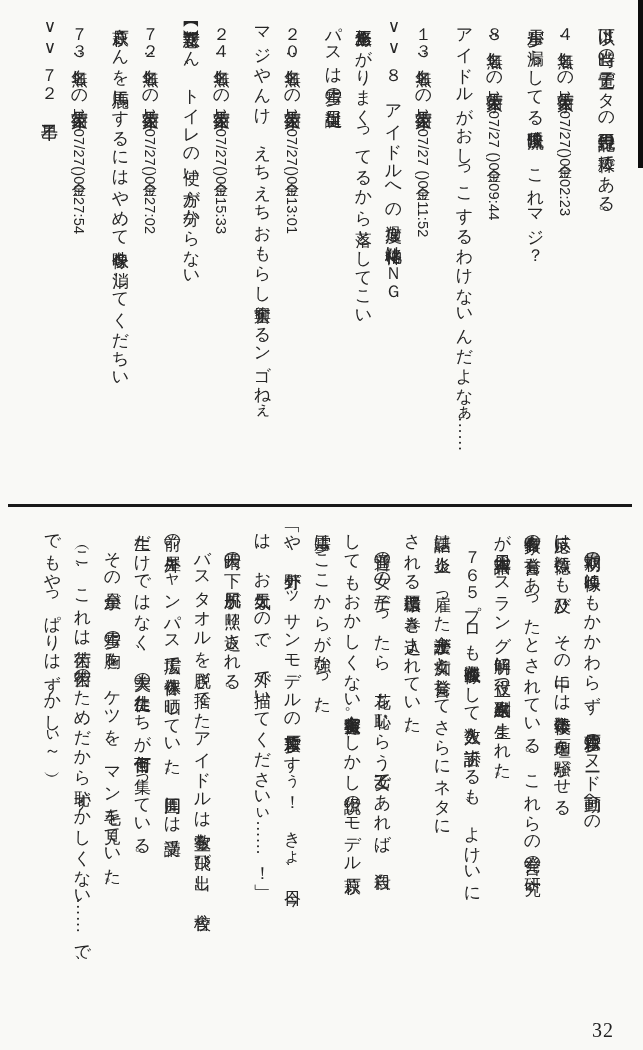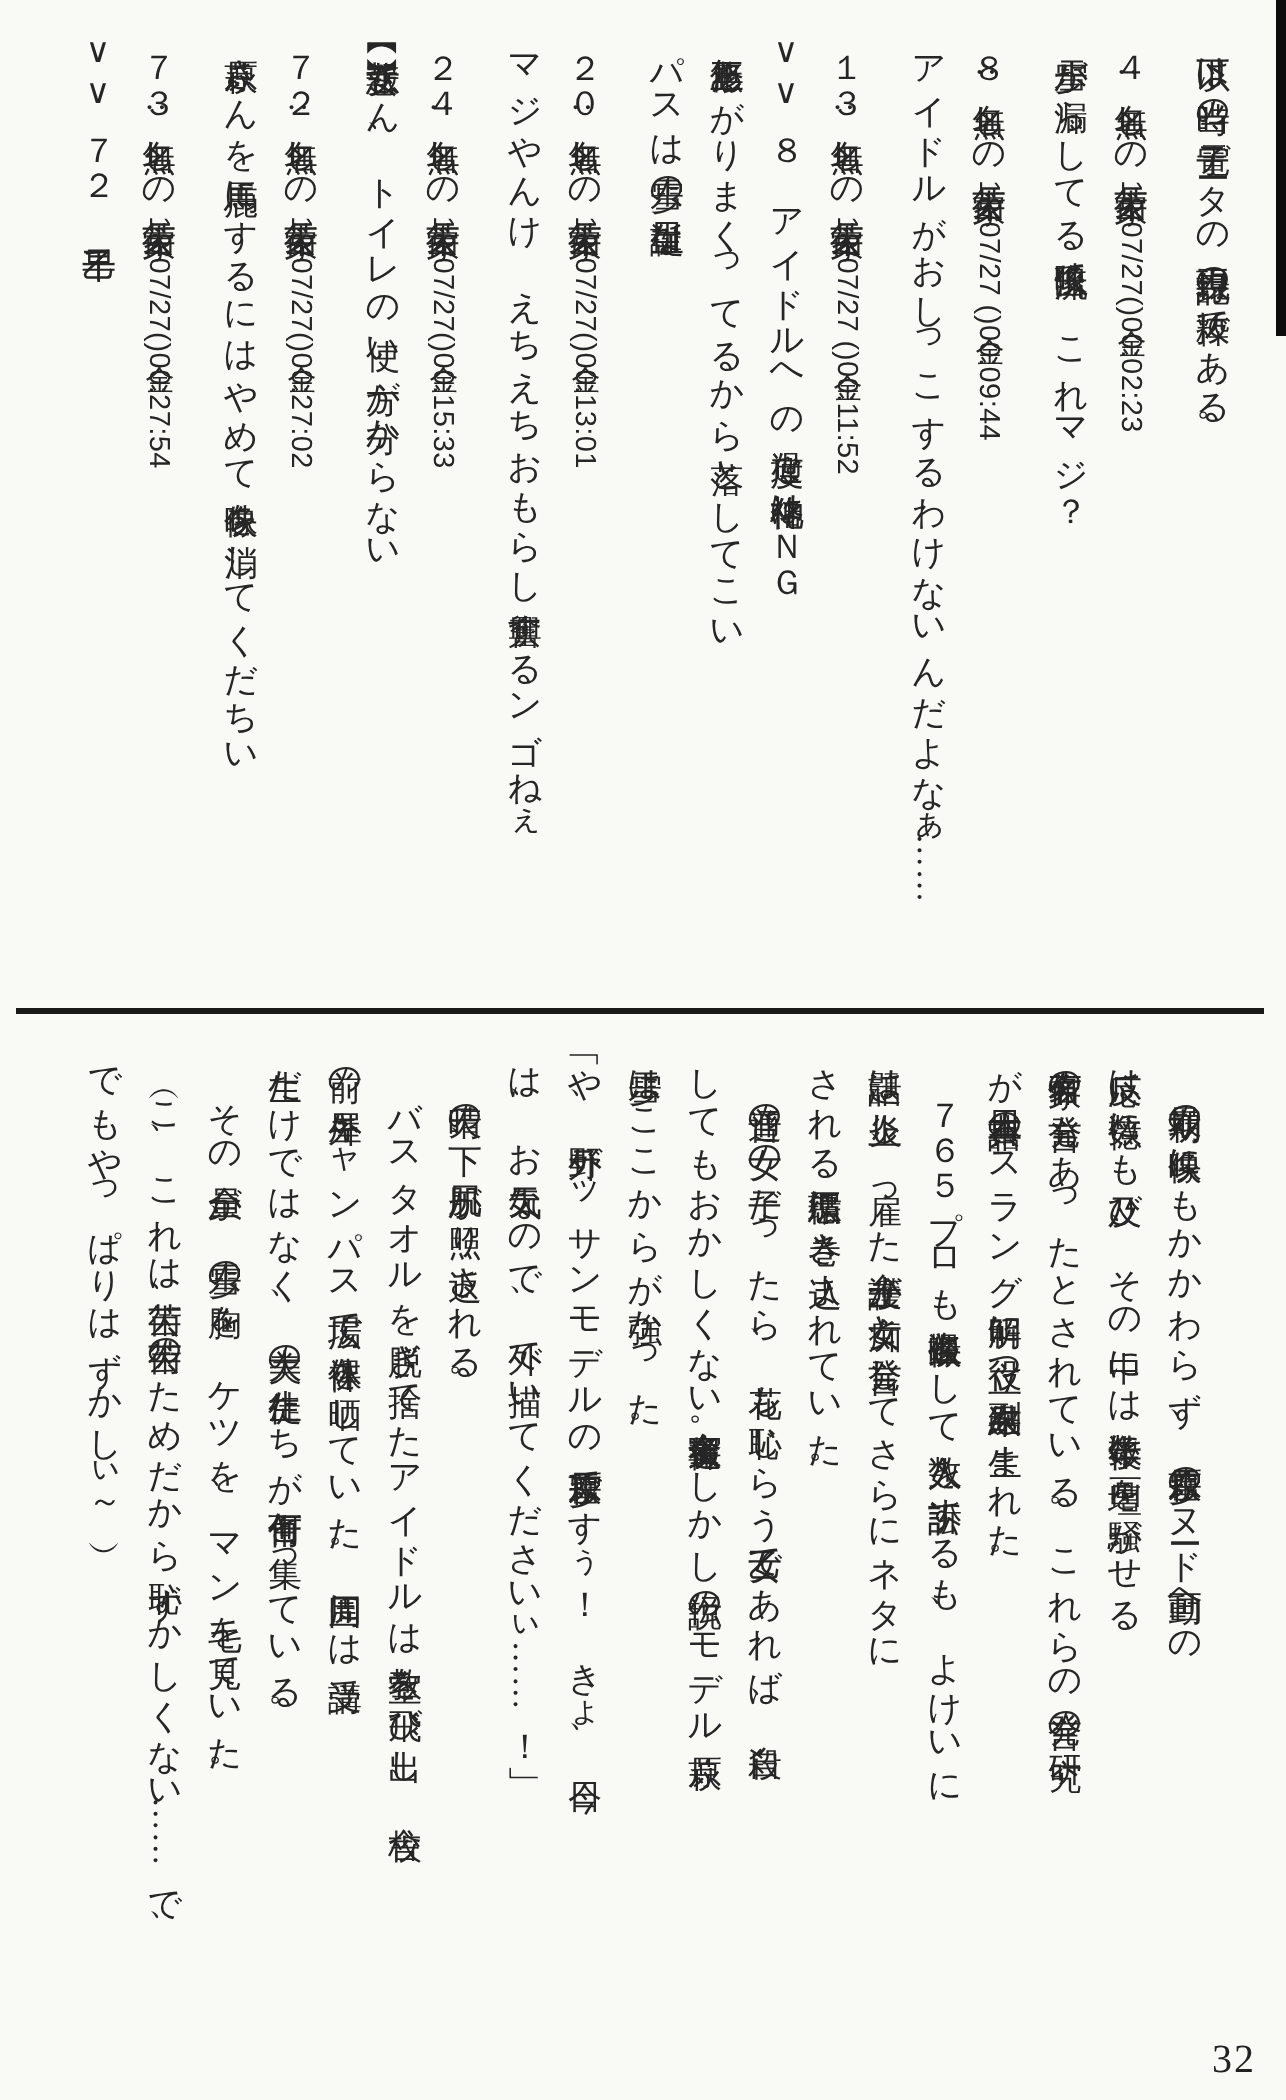--- a/index.html
+++ b/index.html
@@ -43,21 +43,21 @@
     background: #191919;
   }
   .corner-mark {
     position: absolute;
     top: 0; right: 0;
     width: 5px; height: 168px;
     background: #0d0d0d;
   }
   .page-num {
     position: absolute;
-    right: 15px; bottom: 8px;
+    right: 29px; bottom: 8px;
     font-size: 20px;
     letter-spacing: 1px;
     color: #222;
   }
   
   .prose {
     position: absolute;
     top: 522px; right: 36px;
     height: 512px;
   }

